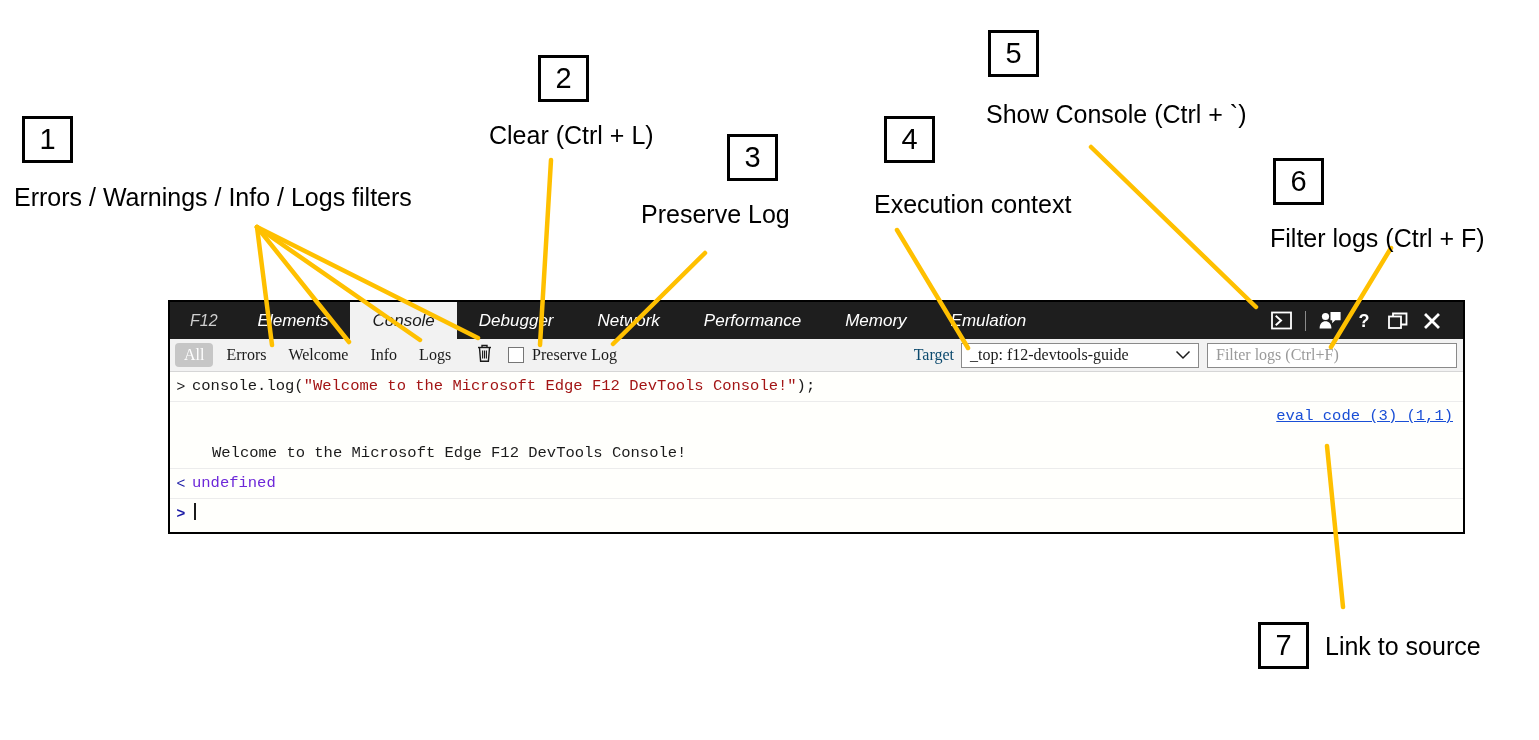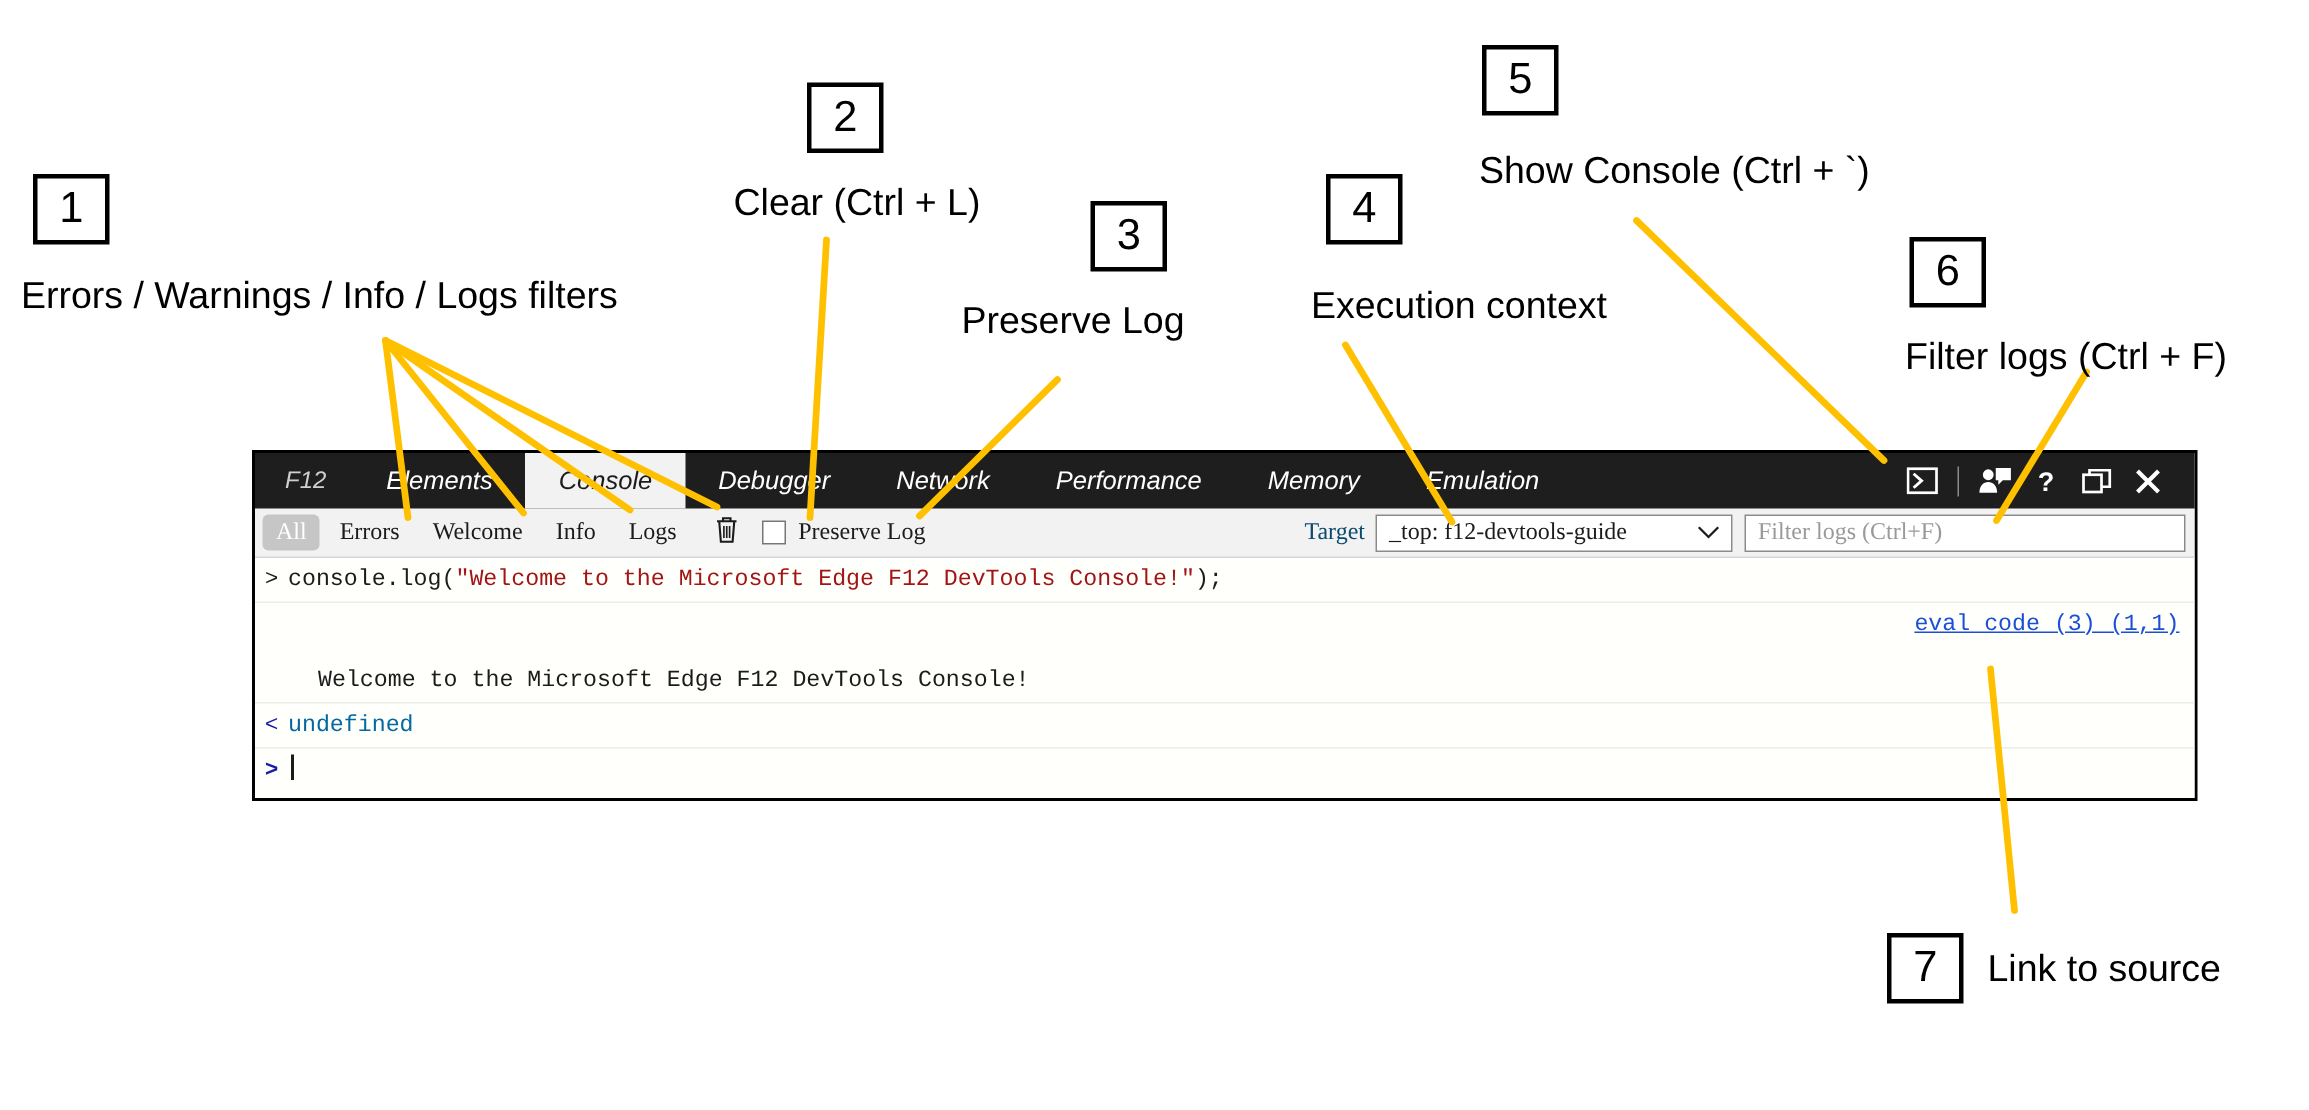--- a/index.html
+++ b/index.html
@@ -188,21 +188,21 @@
     box-sizing: border-box;
     white-space: nowrap;
   }
   .chev {
     margin-left: 10px;
     display: flex;
     align-items: center;
   }
   .filter-input {
     height: 25px;
-    width: 294px;
+    width: 250px;
     border: 1px solid #8a8a8a;
     background: #ffffff;
     display: flex;
     align-items: center;
     padding: 0 8px;
     font-size: 16px;
     color: #9a9a9a;
     box-sizing: border-box;
     margin-left: 8px;
     white-space: nowrap;
@@ -237,21 +237,21 @@
   .gutter.prompt { color: #1a1aa6; font-weight: bold; }
   .con-text {
     font-size: 15.5px;
     line-height: 20px;
     white-space: pre;
     letter-spacing: 0px;
   }
   .code-plain { color: #1b1b1b; }
   .code-string { color: #a31515; }
   .msg-text { color: #1b1b1b; padding-left: 20px; margin-top: 37px; }
-  .undef { color: #0369a1; }
+  .undef { color: #6d28d9; }
   .src-link {
     position: absolute;
     right: 10px;
     top: 4px;
     font-size: 15.5px;
     line-height: 20px;
     color: #1a4fd6;
     text-decoration: underline;
     white-space: pre;
   }

